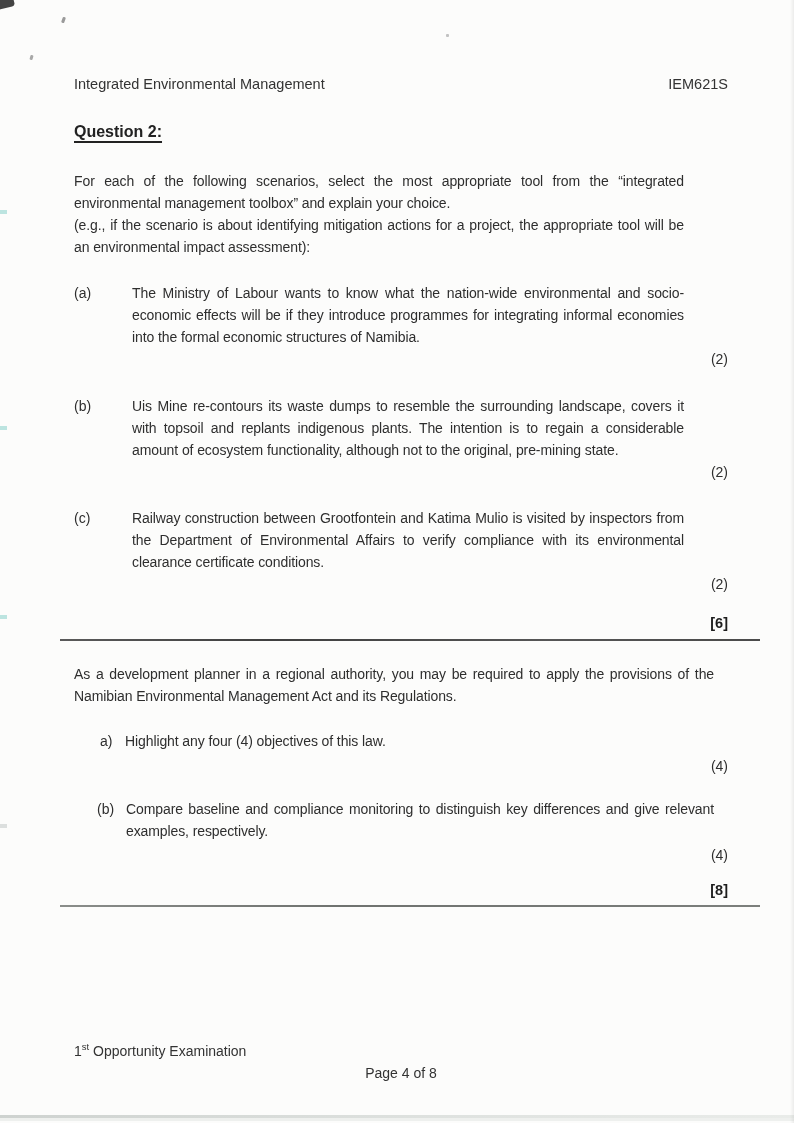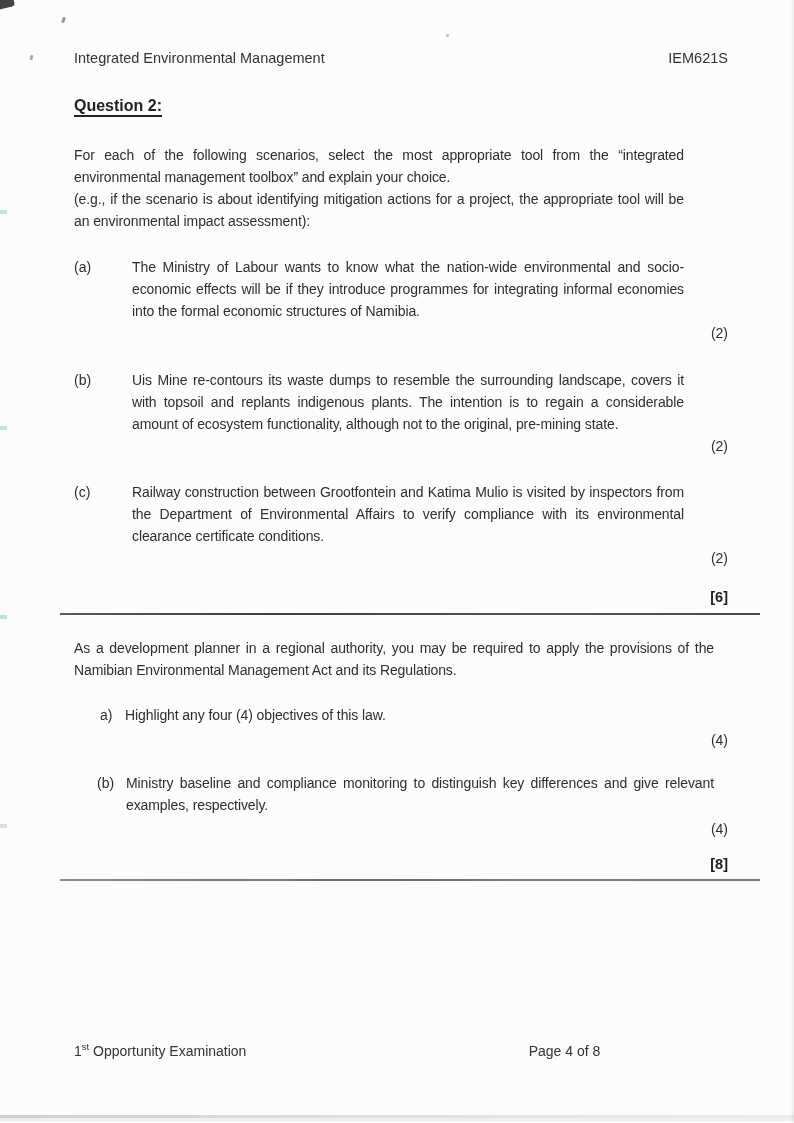--- a/index.html
+++ b/index.html
@@ -11,21 +11,21 @@
     color: #2e2e2e;
     overflow: hidden;
   }
   .content {
     position: absolute;
     left: 74px; right: 66px; top: 0;
   }
   .doc-header {
     display: flex;
     justify-content: space-between;
-    margin-top: 50px;
+    margin-top: 76px;
     font-size: 14.5px;
     color: #333;
   }
   .q-heading {
     margin-top: 31px;
     font-size: 16px;
     font-weight: bold;
     color: #222;
     text-decoration: underline;
     text-underline-offset: 4px;
@@ -77,20 +77,21 @@
   .q3 .item-b-row .item-label { width: 29px; flex: 0 0 29px; }
   .marks-q3a { margin-top: 3px; }
   .marks-q3b { margin-top: 2px; }
   .doc-footer {
     position: absolute;
     top: 1040px; left: 74px; right: 66px;
     display: flex;
     font-size: 14px;
     line-height: 22px;
     color: #333;
+    flex-direction: column;
   }
   .footer-left  { flex: 1; text-align: left; }
   .footer-center{ flex: 1; text-align: center; }
   .footer-right { flex: 1; text-align: right; padding-right: 20px; }
   sup { font-size: 9.5px; vertical-align: super; line-height: 0; }
 
   
   .corner-smudge {
     position: absolute; top: -3px; left: -4px;
     width: 18px; height: 11px;
@@ -177,21 +178,21 @@
     <div class="para q3-para q3-intro">As a development planner in a regional authority, you may be required to apply the provisions of the Namibian Environmental Management Act and its Regulations.</div>
 
     <div class="item item-a-row">
       <div class="item-label">a)</div>
       <div class="item-text para q3-para">Highlight any four (4) objectives of this law.</div>
     </div>
     <div class="marks marks-q3a">(4)</div>
 
     <div class="item item-b-row">
       <div class="item-label">(b)</div>
-      <div class="item-text para q3-para">Ministry baseline and compliance monitoring to distinguish key differences and give relevant examples, respectively.</div>
+      <div class="item-text para q3-para">Compare baseline and compliance monitoring to distinguish key differences and give relevant examples, respectively.</div>
     </div>
     <div class="marks marks-q3b">(4)</div>
 
     <div class="total total-q3">[8]</div>
     <div class="rule rule-2"></div>
   </div>
 
 </div>
 
 <div class="doc-footer">

